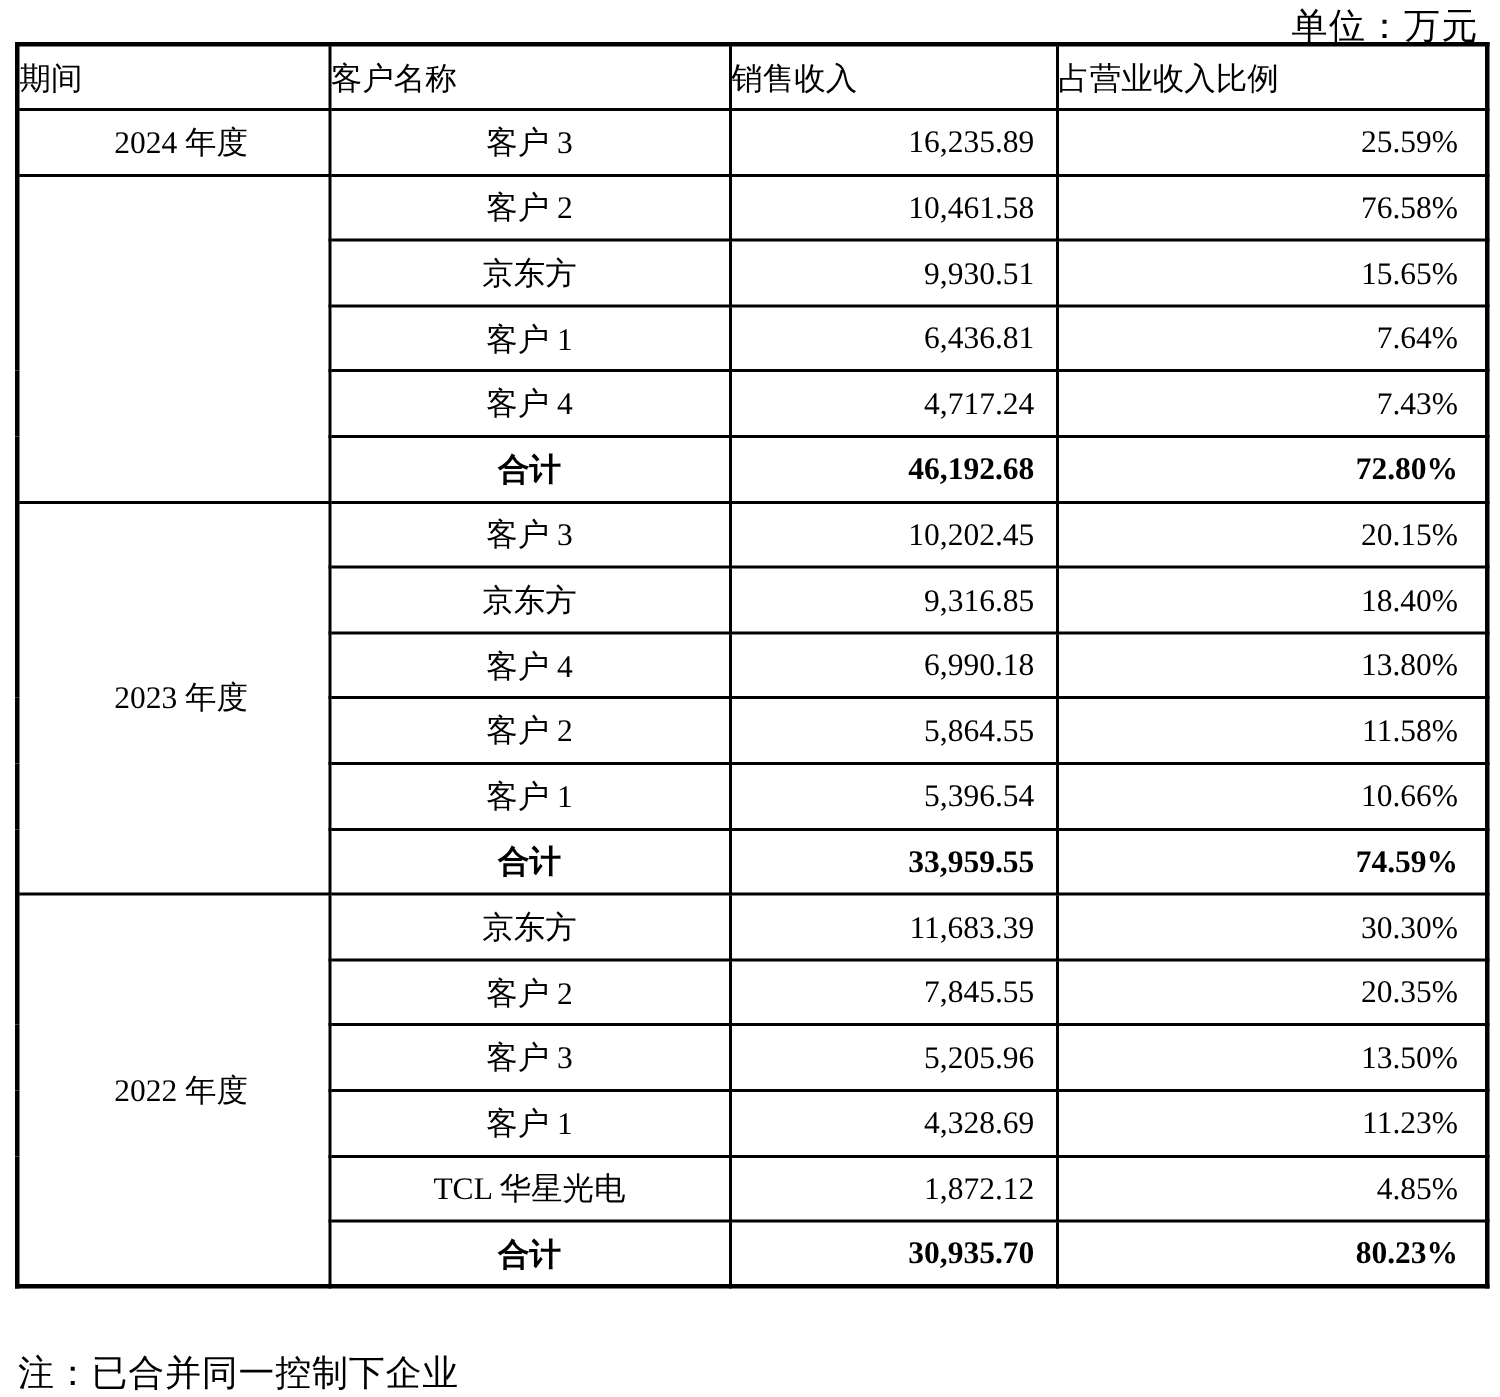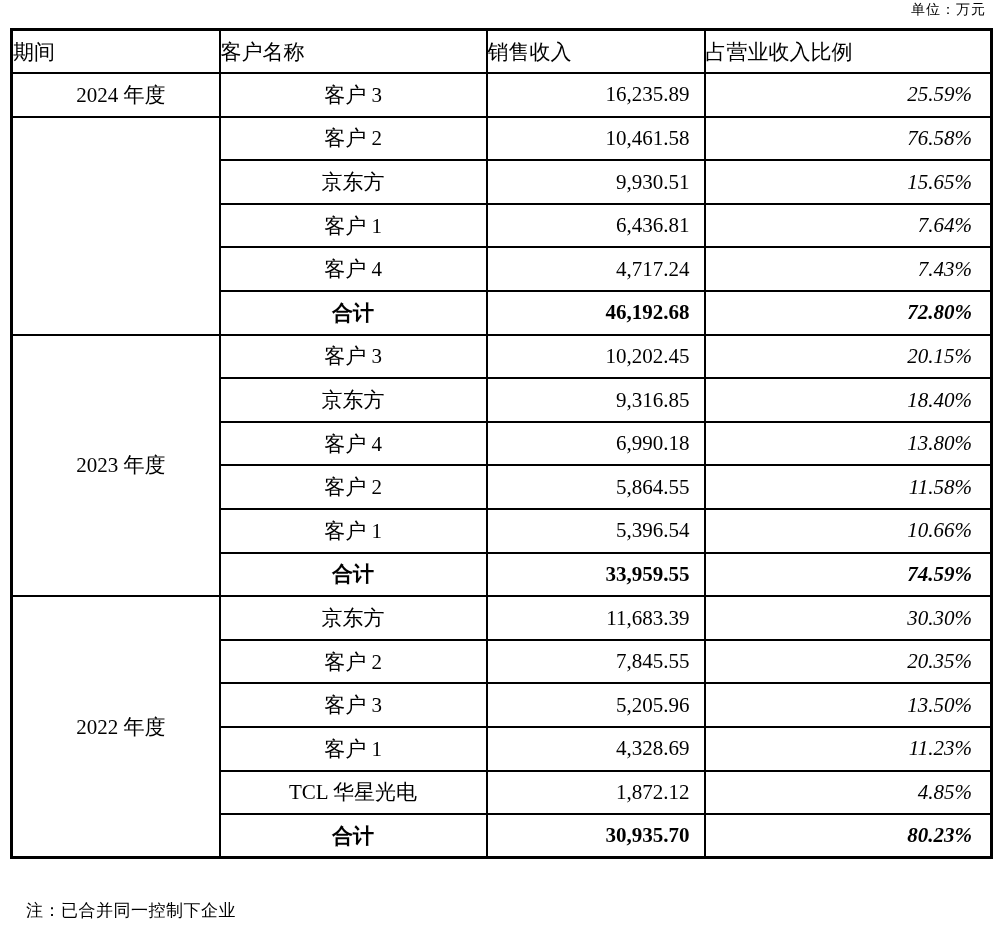--- a/index.html
+++ b/index.html
@@ -10,21 +10,21 @@
     background: #ffffff;
     color: #000000;
     font-family: "Liberation Serif", "DejaVu Serif", serif;
     position: relative;
     overflow: hidden;
   }
   .unit-label {
     position: absolute;
     top: 1px;
     right: 14px;
-    font-size: 14px;
+    font-size: 24px;
     letter-spacing: 1px;
     white-space: nowrap;
   }
   table.main-table {
     position: absolute;
     top: 28px;
     left: 10px;
     width: 980px;
     border-collapse: collapse;
     table-layout: fixed;
@@ -36,27 +36,27 @@
     font-weight: normal;
     padding: 0;
     height: 43.6px;
     overflow: hidden;
     white-space: nowrap;
   }
   .main-table th { text-align: left; }
   td.period-cell { text-align: center; padding-left: 10px; vertical-align: middle; }
   td.customer-cell { text-align: center; }
   td.revenue-cell { text-align: right; padding-right: 14px; margin-left: 39px; }
-  td.ratio-cell { text-align: right; padding-right: 18px; font-style: italic; }
+  td.ratio-cell { text-align: right; padding-right: 18px; }
   tr.total-row td { font-weight: bold; }
   .note-label {
     position: absolute;
     top: 899px;
-    left: 26px;
-    font-size: 17px;
+    left: 12px;
+    font-size: 24px;
     letter-spacing: 0.5px;
     white-space: nowrap;
   }
 </style>
 </head>
 <body>
 
 <div class="unit-label">单位：万元</div>
 
 <table class="main-table">

